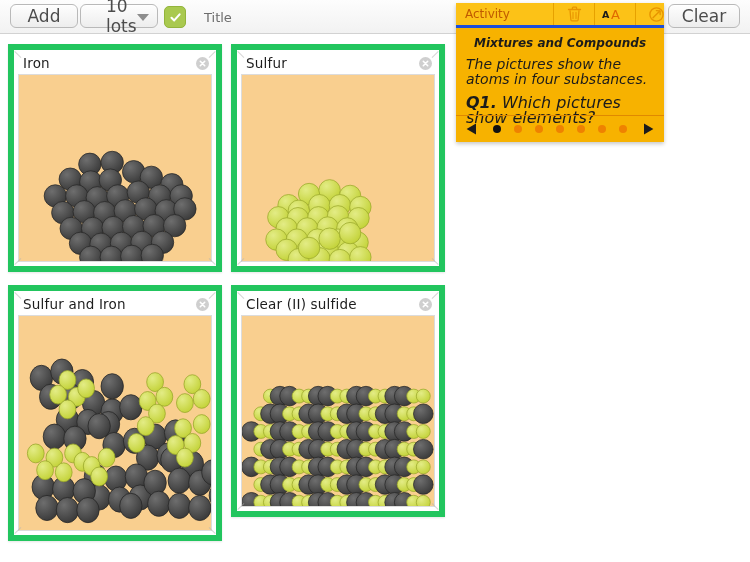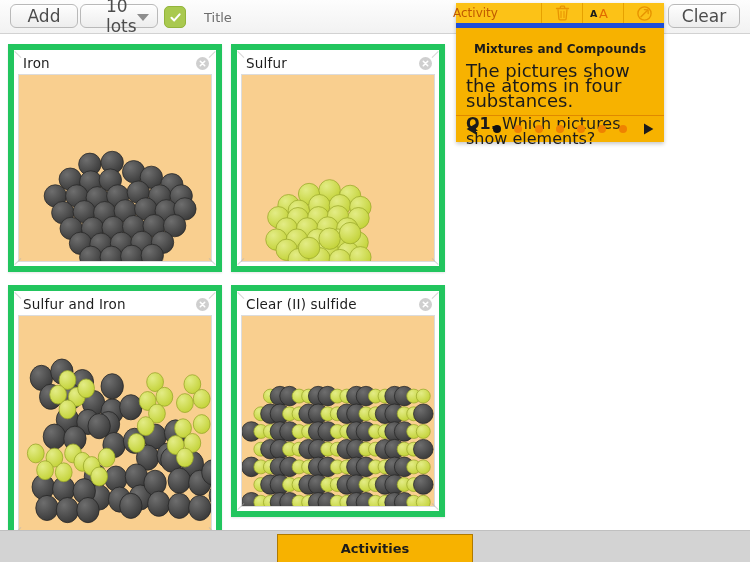--- a/index.html
+++ b/index.html
@@ -73,37 +73,37 @@
   .grip.br{right:1px;bottom:1px;}.grip.br i{right:0;bottom:0;transform:rotate(45deg);transform-origin:100% 100%;}
 
   
   .activity{
     position:absolute;left:456px;top:3px;width:208px;height:139px;
     background:#f7b200;box-shadow:0 2px 4px rgba(0,0,0,.22);
     box-sizing:border-box;z-index:40;
   }
   .act-head{
     position:relative;height:25px;width:100%;
-    background:#fcc217;border-bottom:5px solid #1d4ed8;box-sizing:border-box;
-    display:flex;align-items:stretch;justify-content:flex-end;
+    background:#fcc217;border-bottom:3px solid #1d4ed8;box-sizing:border-box;
+    display:flex;align-items:stretch;
   }
   .act-head-title{
     flex:0 0 88px;display:flex;align-items:center;padding-left:9px;
     font-size:12px;color:#c05a00;
   }
   .act-tool{
     flex:0 0 40px;border-left:1px solid #e6a100;
     display:flex;align-items:center;justify-content:center;
   }
-  .act-body{padding:12px 10px 0 10px;}
+  .act-body{padding:6px 10px 0 10px;font-style:italic;}
   .act-title{
     text-align:center;font-size:12px;font-weight:bold;color:#1b1b1b;
     margin:2px 0 7px 0;
   }
-  .act-text{font-size:18px;color:#1b1b1b;line-height:15px;margin:0 0 8px 0;}
+  .act-text{font-size:14px;color:#1b1b1b;line-height:15px;margin:0 0 8px 0;}
   .act-q{font-size:16px;color:#1b1b1b;line-height:15px;margin:0;}
   .act-q b{font-weight:bold;}
   .act-nav{
     position:absolute;left:0;bottom:0;width:100%;height:27px;
     border-top:1px solid #e08900;display:flex;align-items:center;
     box-sizing:border-box;padding:0 6px;
   }
   .nav-arrow{width:20px;display:flex;align-items:center;justify-content:center;}
   .dots{flex:1;display:flex;align-items:center;justify-content:space-around;padding:0 4px;}
   .dot{width:8px;height:8px;border-radius:50%;background:#ef8200;}
@@ -604,19 +604,14 @@
           <span class="dot"></span>
         </div>
       <div class="nav-arrow">
         <svg width="14" height="14" viewBox="0 0 14 14" aria-hidden="true">
           <path d="M3 1.5 L3 12.5 L12.4 7 Z" fill="#1b1b1b"></path>
         </svg>
       </div>
     </div>
   </div>
 
-  <div class="bottombar">
-    <div class="activities-tab">
-      <span>Activities</span>
-    </div>
-  </div>
 
 </div>
 
 </body></html>

